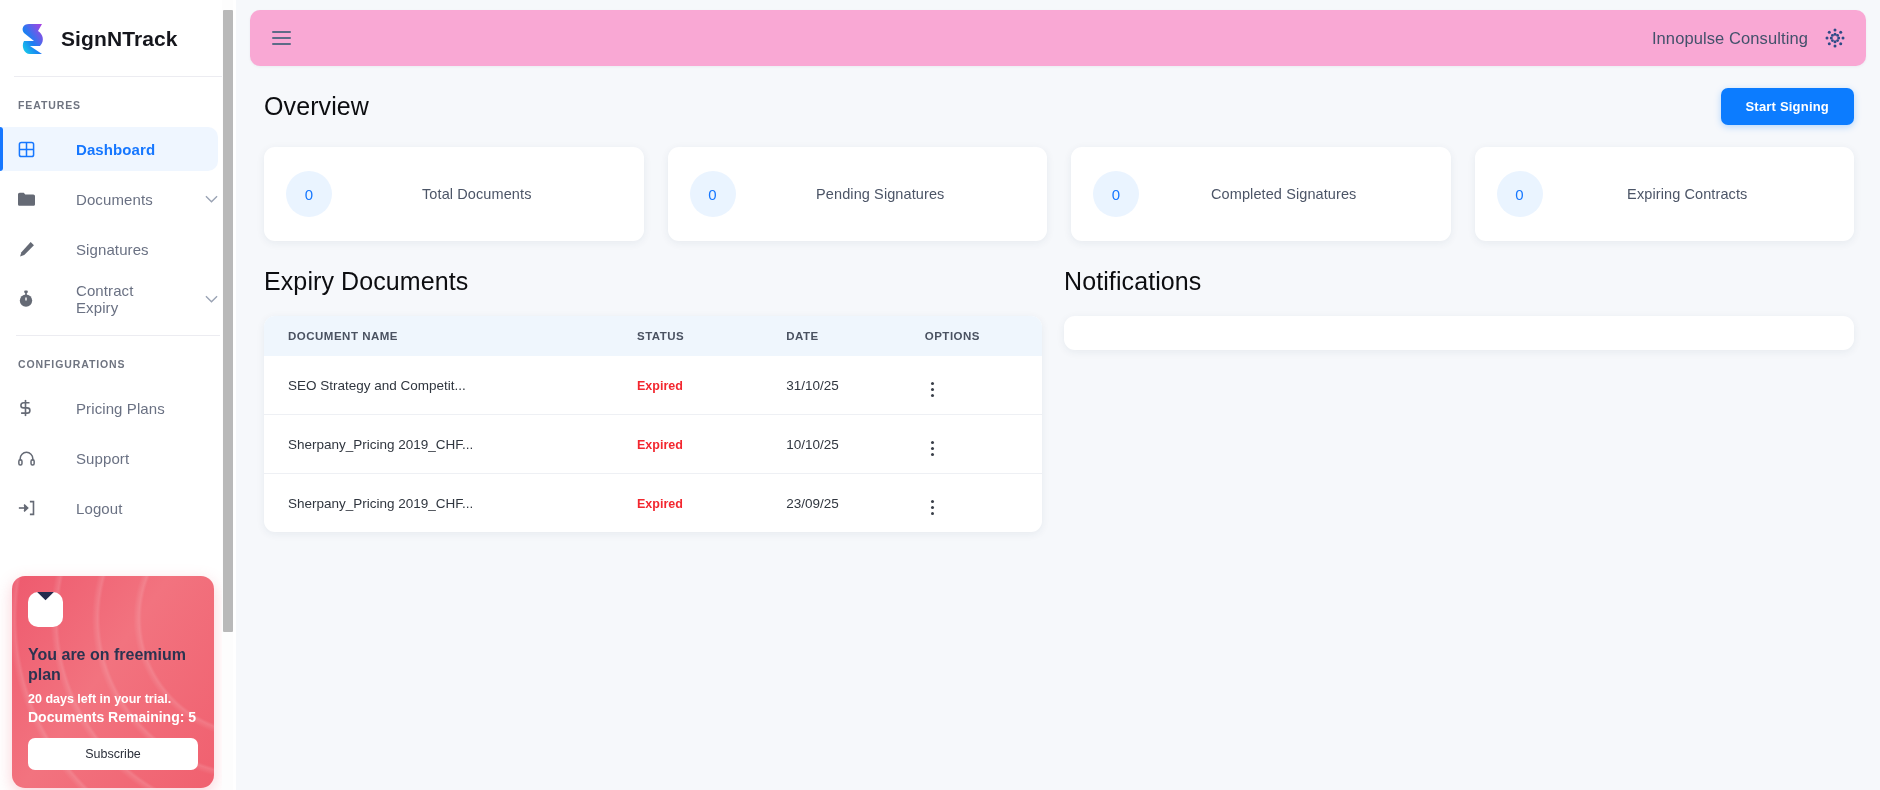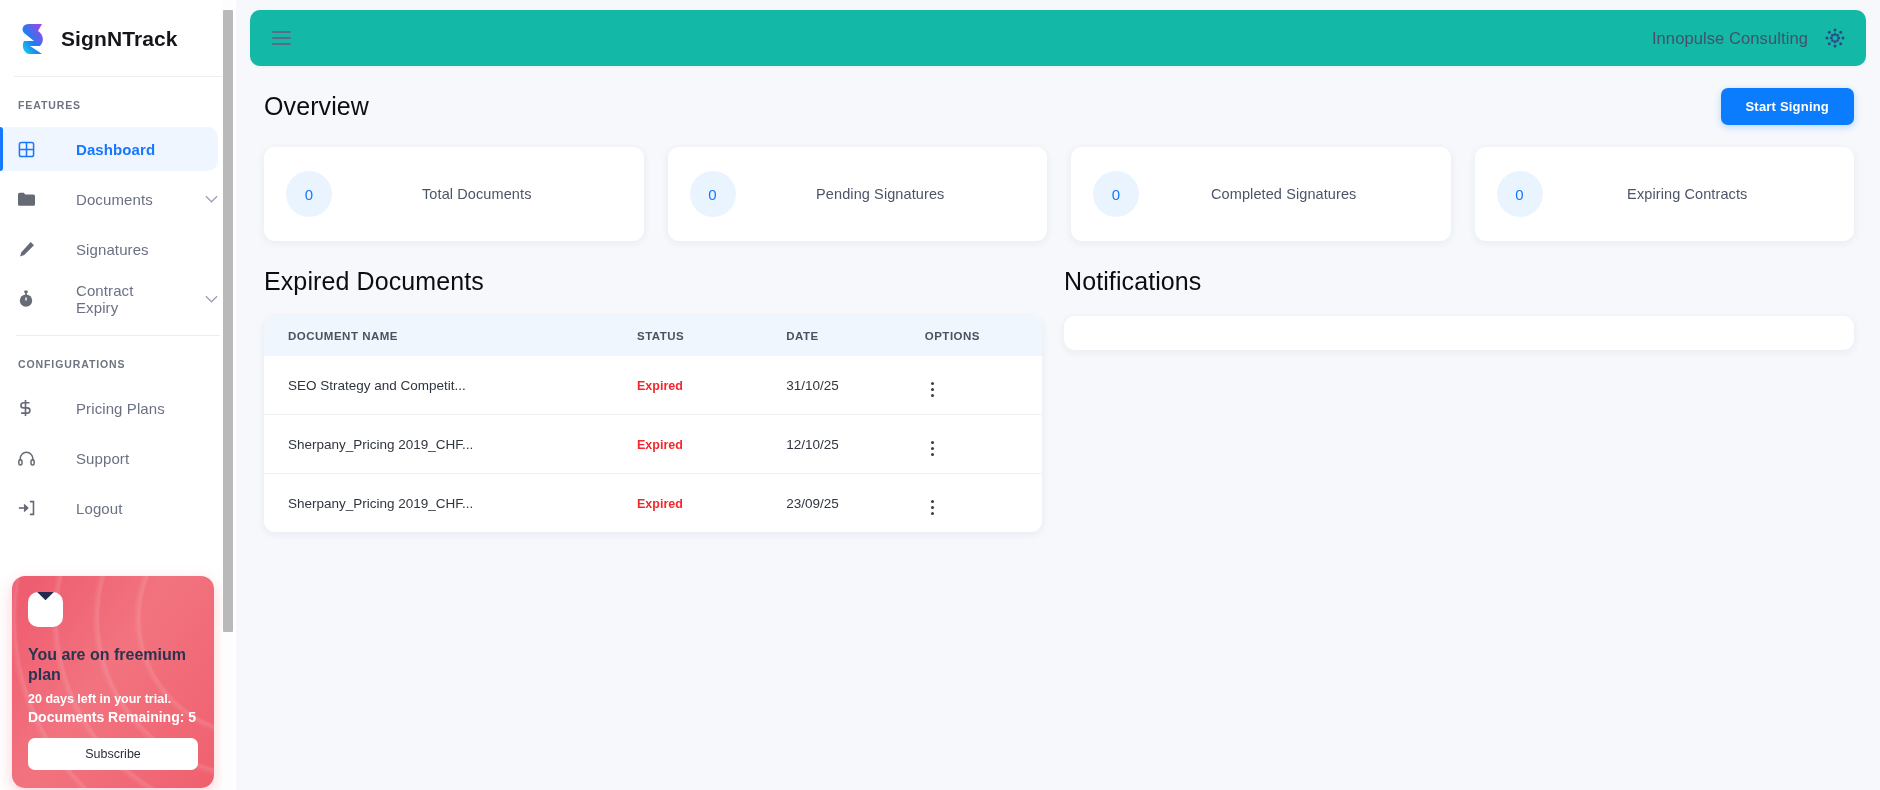--- a/index.html
+++ b/index.html
@@ -71,21 +71,21 @@
     padding: 9px 0; font-size: 12.5px; color: #2b2f3a; cursor: pointer;
     font-family: "Liberation Sans", sans-serif;
   }
 
   .sb-track { position: absolute; left: 222px; top: 0; width: 11px; height: 790px; background: #fdfdfd; }
   .sb-thumb { position: absolute; left: 223px; top: 10px; width: 10px; height: 622px; background: #b9b9b9; border-radius: 1px; }
 
   
   .main { flex: 1; background: #f6f8fb; height: 790px; position: relative; padding: 0; }
   .topbar {
-    height: 56px; margin: 10px 14px 0 14px; background: #14b8a6;
+    height: 56px; margin: 10px 14px 0 14px; background: #f9a8d4;
     border-radius: 10px; display: flex; align-items: center;
     padding: 0 20px 0 22px; box-shadow: 0 1px 3px rgba(22,40,80,.05);
   }
   .burger { display: flex; flex-direction: column; gap: 3.5px; cursor: pointer; }
   .burger i { display: block; width: 19px; height: 2.6px; background: #5d6craf; background: #5d6b87; border-radius: 2px; }
   .topbar-right { margin-left: auto; display: flex; align-items: center; gap: 16px; }
   .org-name { font-size: 16.5px; color: #43516b; letter-spacing: .1px; }
   .avatar-dots { width: 22px; height: 22px; }
 
   .content { padding: 22px 26px 0 28px; }
@@ -322,21 +322,21 @@
         </div>
         <div class="stat-card">
           <div class="stat-bubble">0</div>
           <div class="stat-label">Expiring Contracts</div>
         </div>
       </div>
 
       <div class="panels">
 
         <section class="panel-left">
-          <h2 class="section-title">Expired Documents</h2>
+          <h2 class="section-title">Expiry Documents</h2>
           <div class="table-card">
             <table>
               <thead>
                 <tr>
                   <th class="c-name">DOCUMENT NAME</th>
                   <th class="c-status">STATUS</th>
                   <th class="c-date">DATE</th>
                   <th class="c-opt">OPTIONS</th>
                 </tr>
               </thead>
@@ -347,21 +347,21 @@
                   <td class="c-date">31/10/25</td>
                   <td class="c-opt"><span class="kebab">
                         <i></i>
                         <i></i>
                         <i></i>
                       </span></td>
                 </tr>
                 <tr>
                   <td class="c-name">Sherpany_Pricing 2019_CHF...</td>
                   <td class="c-status"><span class="status-expired">Expired</span></td>
-                  <td class="c-date">12/10/25</td>
+                  <td class="c-date">10/10/25</td>
                   <td class="c-opt"><span class="kebab">
                         <i></i>
                         <i></i>
                         <i></i>
                       </span></td>
                 </tr>
                 <tr>
                   <td class="c-name">Sherpany_Pricing 2019_CHF...</td>
                   <td class="c-status"><span class="status-expired">Expired</span></td>
                   <td class="c-date">23/09/25</td>

